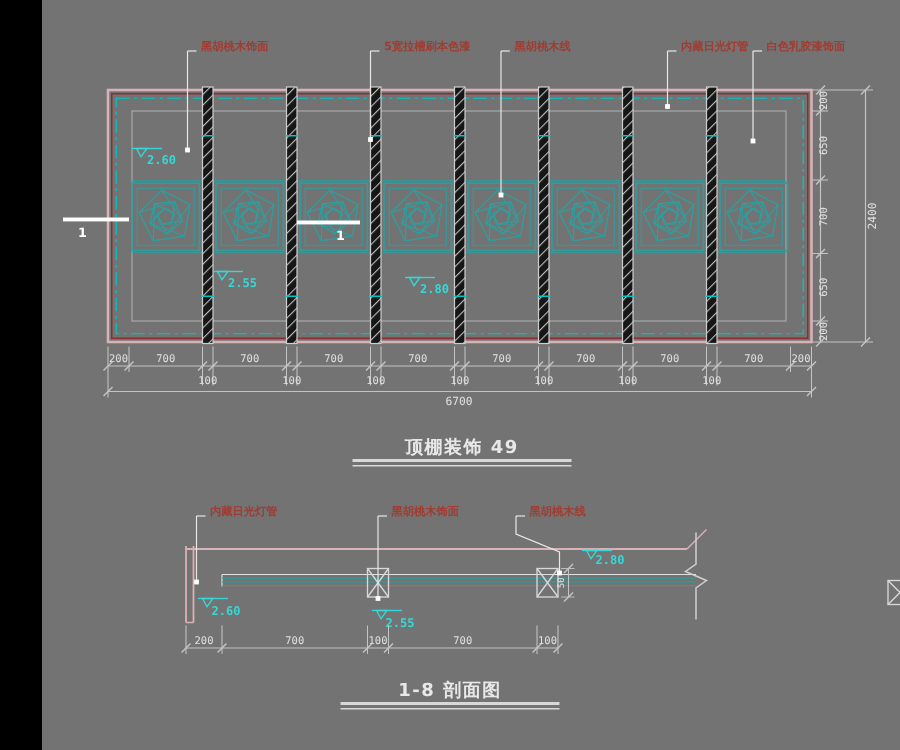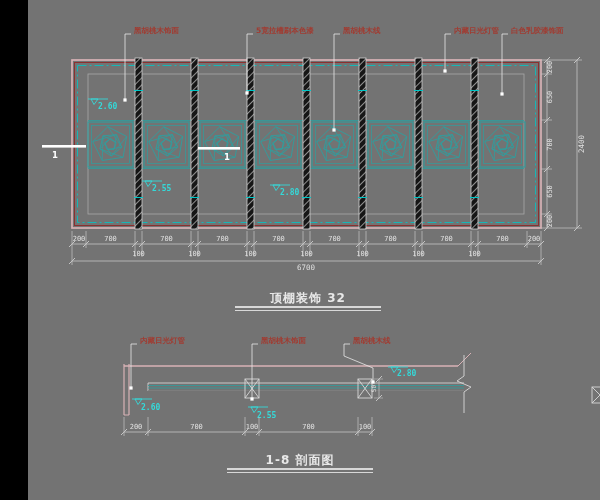--- a/index.html
+++ b/index.html
@@ -360,21 +360,21 @@
       <line x1="327" y1="435" x2="333" y2="429" stroke="#c4c4c4" stroke-width="1"></line>
       <line x1="341" y1="435" x2="347" y2="429" stroke="#c4c4c4" stroke-width="1"></line>
       <text x="108" y="429" fill="#e0e0e0" font-size="7" text-anchor="middle" font-family="&quot;DejaVu Sans Mono&quot;,monospace">200</text>
       <text x="168.5" y="429" fill="#e0e0e0" font-size="7" text-anchor="middle" font-family="&quot;DejaVu Sans Mono&quot;,monospace">700</text>
       <text x="224" y="429" fill="#e0e0e0" font-size="7" text-anchor="middle" font-family="&quot;DejaVu Sans Mono&quot;,monospace">100</text>
       <text x="280.5" y="429" fill="#e0e0e0" font-size="7" text-anchor="middle" font-family="&quot;DejaVu Sans Mono&quot;,monospace">700</text>
       <text x="337" y="429" fill="#e0e0e0" font-size="7" text-anchor="middle" font-family="&quot;DejaVu Sans Mono&quot;,monospace">100</text>
     </svg>
 
   <div class="title" style="left:205px;top:290px;width:150px;">
-    <span>顶棚装饰 32</span>
+    <span>顶棚装饰 49</span>
     <div class="ul ul1"></div>
     <div class="ul ul2"></div>
   </div>
 
   <div class="title" style="left:197px;top:452px;width:150px;">
     <span>1-8 剖面图</span>
     <div class="ul ul1"></div>
     <div class="ul ul2"></div>
   </div>
 </div>

